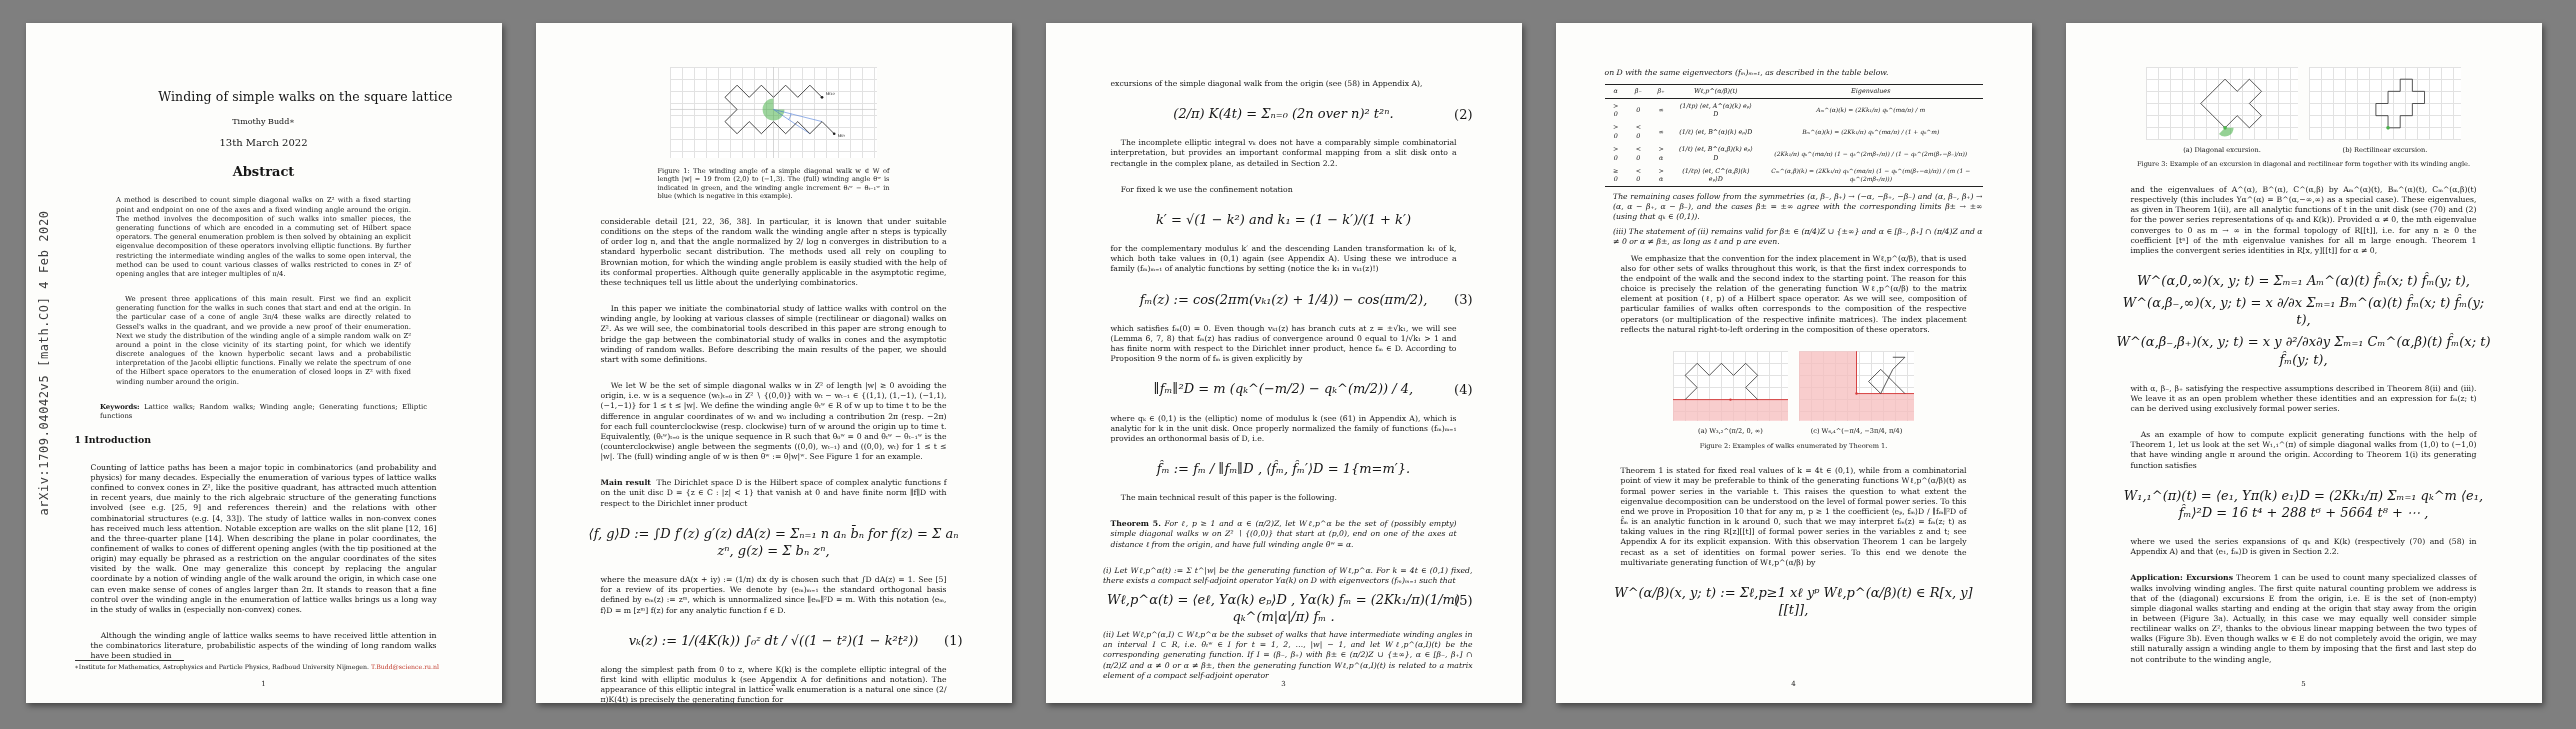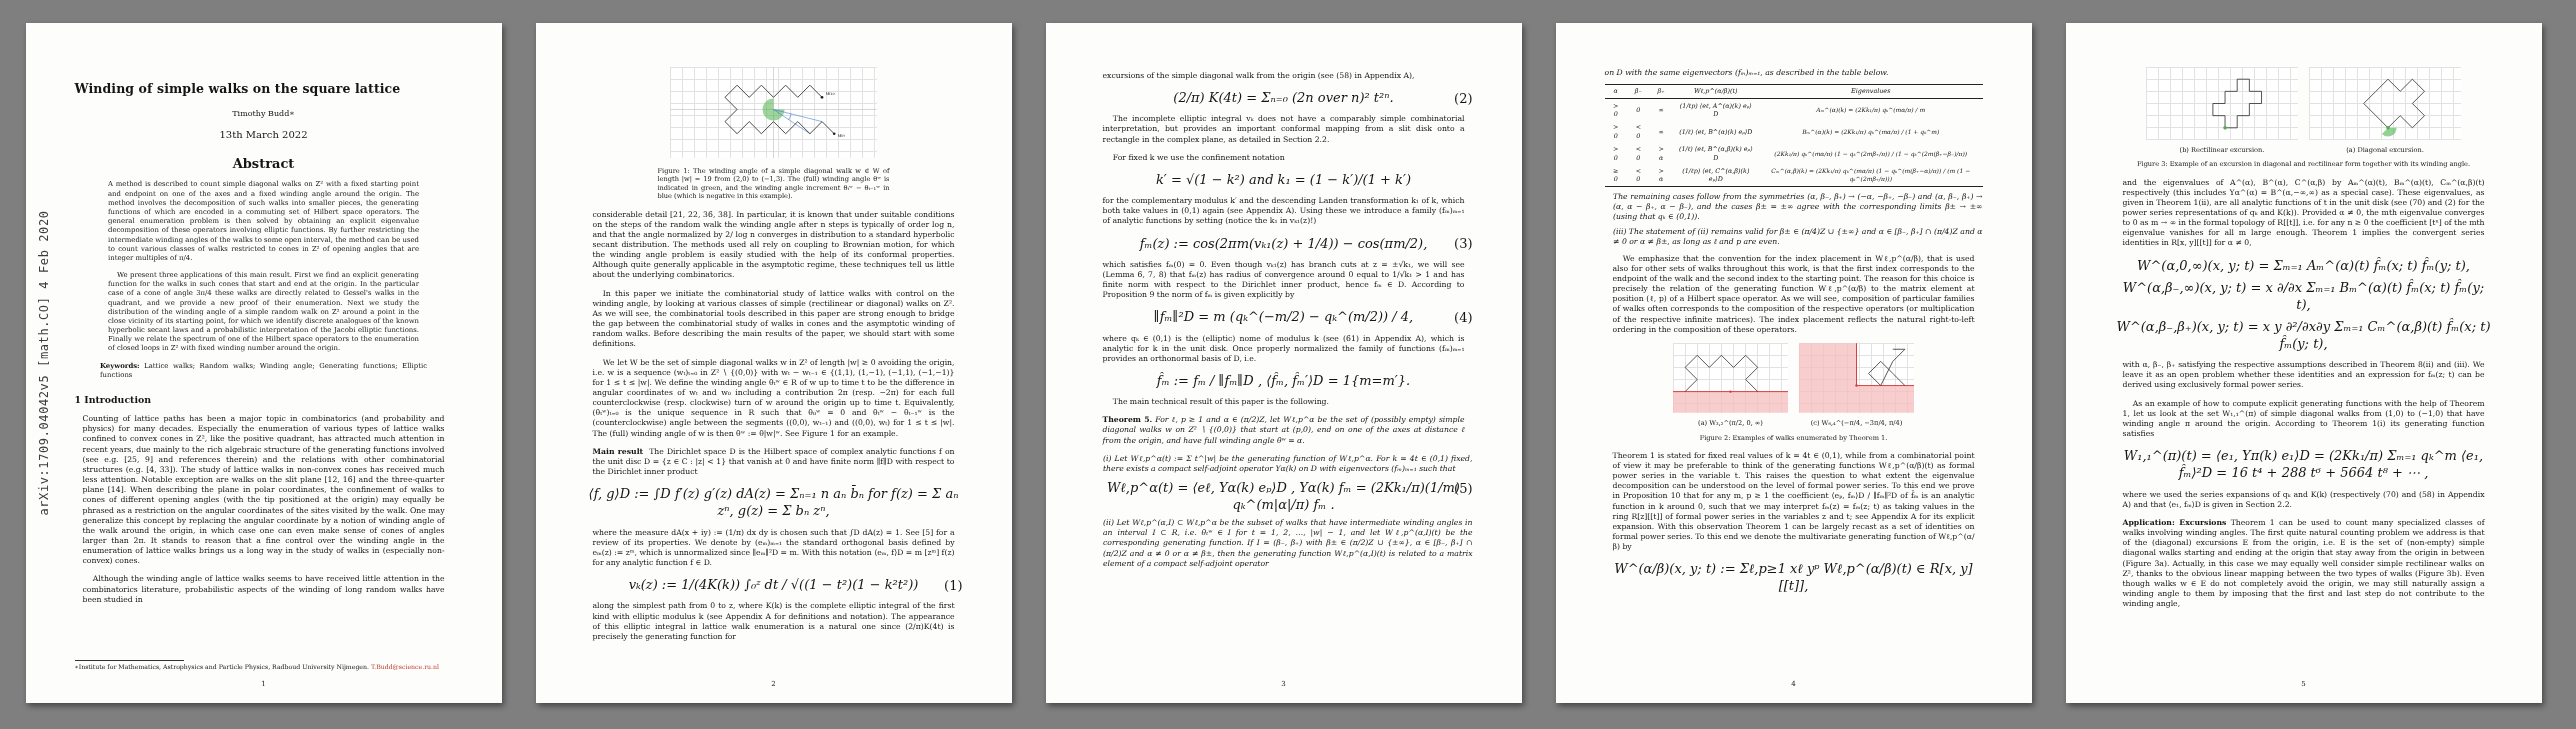--- a/index.html
+++ b/index.html
@@ -22,23 +22,23 @@
     box-shadow: 2.4px 3px 6px rgba(0,0,0,0.45);
     overflow: hidden;
   }
   .content {
     position: absolute; left: 0; right: 0; top: 0; bottom: 0;
     padding: 40px 49px 0 49px;
     font-size: 7.7px; line-height: 1.32;
     text-align: justify;
   }
   .content.first { padding-top: 58px; }
-  p { margin: 8px; }
+  p { margin: 16px; }
   .ind { text-indent: 10.3px; }
-  .title { font-size: 12.5px; font-weight: bold; text-align: left; margin: 0 0 0 0; letter-spacing: 0.1px; }
+  .title { font-size: 12.5px; font-weight: normal; text-align: right; margin: 8px 0 0 0; letter-spacing: 0.1px; }
   .author { font-size: 8px; text-align: center; margin-top: 11px; }
   .date { font-size: 10px; text-align: center; margin-top: 8.5px; }
   .abs-head { font-size: 13px; font-weight: bold; text-align: center; margin-top: 14.6px; }
   .abstract { margin: 6px 25.5px 0 25.5px; font-size: 6.9px; line-height: 1.33; }
   .abstract p + p { text-indent: 9px; }
   .keywords { font-size: 6.9px; margin: 8.5px 25.5px 0 25.5px; }
   .b { font-weight: bold; }
   .sec { font-size: 9.4px; font-weight: bold; margin: 13.4px 0 6px 0; }
   .footnote {
     position: absolute; left: 49px; right: 49px; bottom: 32px;
@@ -248,35 +248,35 @@
     <div class="pagenum">4</div>
   </div>
 
   <div class="page">
     <div class="content">
       <div class="figure">
         <div class="figrow">
           <div>
             <div class="figbox">
               <svg width="152" height="73" viewBox="0 0 250 120">
-                <polyline class="walk2" points="130,100 130,80 110,80 110,60 130,60 130,40 150,40 150,20 170,20 170,40 190,40 190,60 170,60 170,80 150,80 150,100 130,100"></polyline>
-                <circle cx="130" cy="100" r="3" fill="#4db24d"></circle>
-              </svg>
-            </div>
-            <div class="subcap">(b) Rectilinear excursion.</div>
-          </div>
-          <div>
-            <div class="figbox">
-              <svg width="152" height="73" viewBox="0 0 250 120">
                 <polyline class="walk2" points="130,100 110,80 90,60 110,40 130,20 150,40 170,20 190,40 170,60 190,80 170,100 150,80 130,100"></polyline>
                 <path d="M130,100 L144,100 A14,14 0 0 1 120,110 Z" opacity="0.6" fill="#4db24d"></path>
                 <circle cx="130" cy="100" r="3" fill="#4db24d"></circle>
               </svg>
             </div>
             <div class="subcap">(a) Diagonal excursion.</div>
+          </div>
+          <div>
+            <div class="figbox">
+              <svg width="152" height="73" viewBox="0 0 250 120">
+                <polyline class="walk2" points="130,100 130,80 110,80 110,60 130,60 130,40 150,40 150,20 170,20 170,40 190,40 190,60 170,60 170,80 150,80 150,100 130,100"></polyline>
+                <circle cx="130" cy="100" r="3" fill="#4db24d"></circle>
+              </svg>
+            </div>
+            <div class="subcap">(b) Rectilinear excursion.</div>
           </div>
         </div>
         <p class="figcap center">Figure 3: Example of an excursion in diagonal and rectilinear form together with its winding angle.</p>
       </div>
       <p>and the eigenvalues of A^(α), B^(α), C^(α,β) by Aₘ^(α)(t), Bₘ^(α)(t), Cₘ^(α,β)(t) respectively (this includes Yα^(α) = B^(α,−∞,∞) as a special case). These eigenvalues, as given in Theorem 1(ii), are all analytic functions of t in the unit disk (see (70) and (2) for the power series representations of qₖ and K(k)). Provided α ≠ 0, the mth eigenvalue converges to 0 as m → ∞ in the formal topology of R[[t]], i.e. for any n ≥ 0 the coefficient [tⁿ] of the mth eigenvalue vanishes for all m large enough. Theorem 1 implies the convergent series identities in R[x, y][[t]] for α ≠ 0,</p>
       <div class="display"><span>W^(α,0,∞)(x, y; t) = Σₘ₌₁ Aₘ^(α)(t) f̂ₘ(x; t) f̂ₘ(y; t),</span></div>
       <div class="display"><span>W^(α,β₋,∞)(x, y; t) = x ∂/∂x Σₘ₌₁ Bₘ^(α)(t) f̂ₘ(x; t) f̂ₘ(y; t),</span></div>
       <div class="display"><span>W^(α,β₋,β₊)(x, y; t) = x y ∂²/∂x∂y Σₘ₌₁ Cₘ^(α,β)(t) f̂ₘ(x; t) f̂ₘ(y; t),</span></div>
       <p>with α, β₋, β₊ satisfying the respective assumptions described in Theorem 8(ii) and (iii). We leave it as an open problem whether these identities and an expression for fₘ(z; t) can be derived using exclusively formal power series.</p>
       <p class="ind">As an example of how to compute explicit generating functions with the help of Theorem 1, let us look at the set W₁,₁^(π) of simple diagonal walks from (1,0) to (−1,0) that have winding angle π around the origin. According to Theorem 1(i) its generating function satisfies</p>

